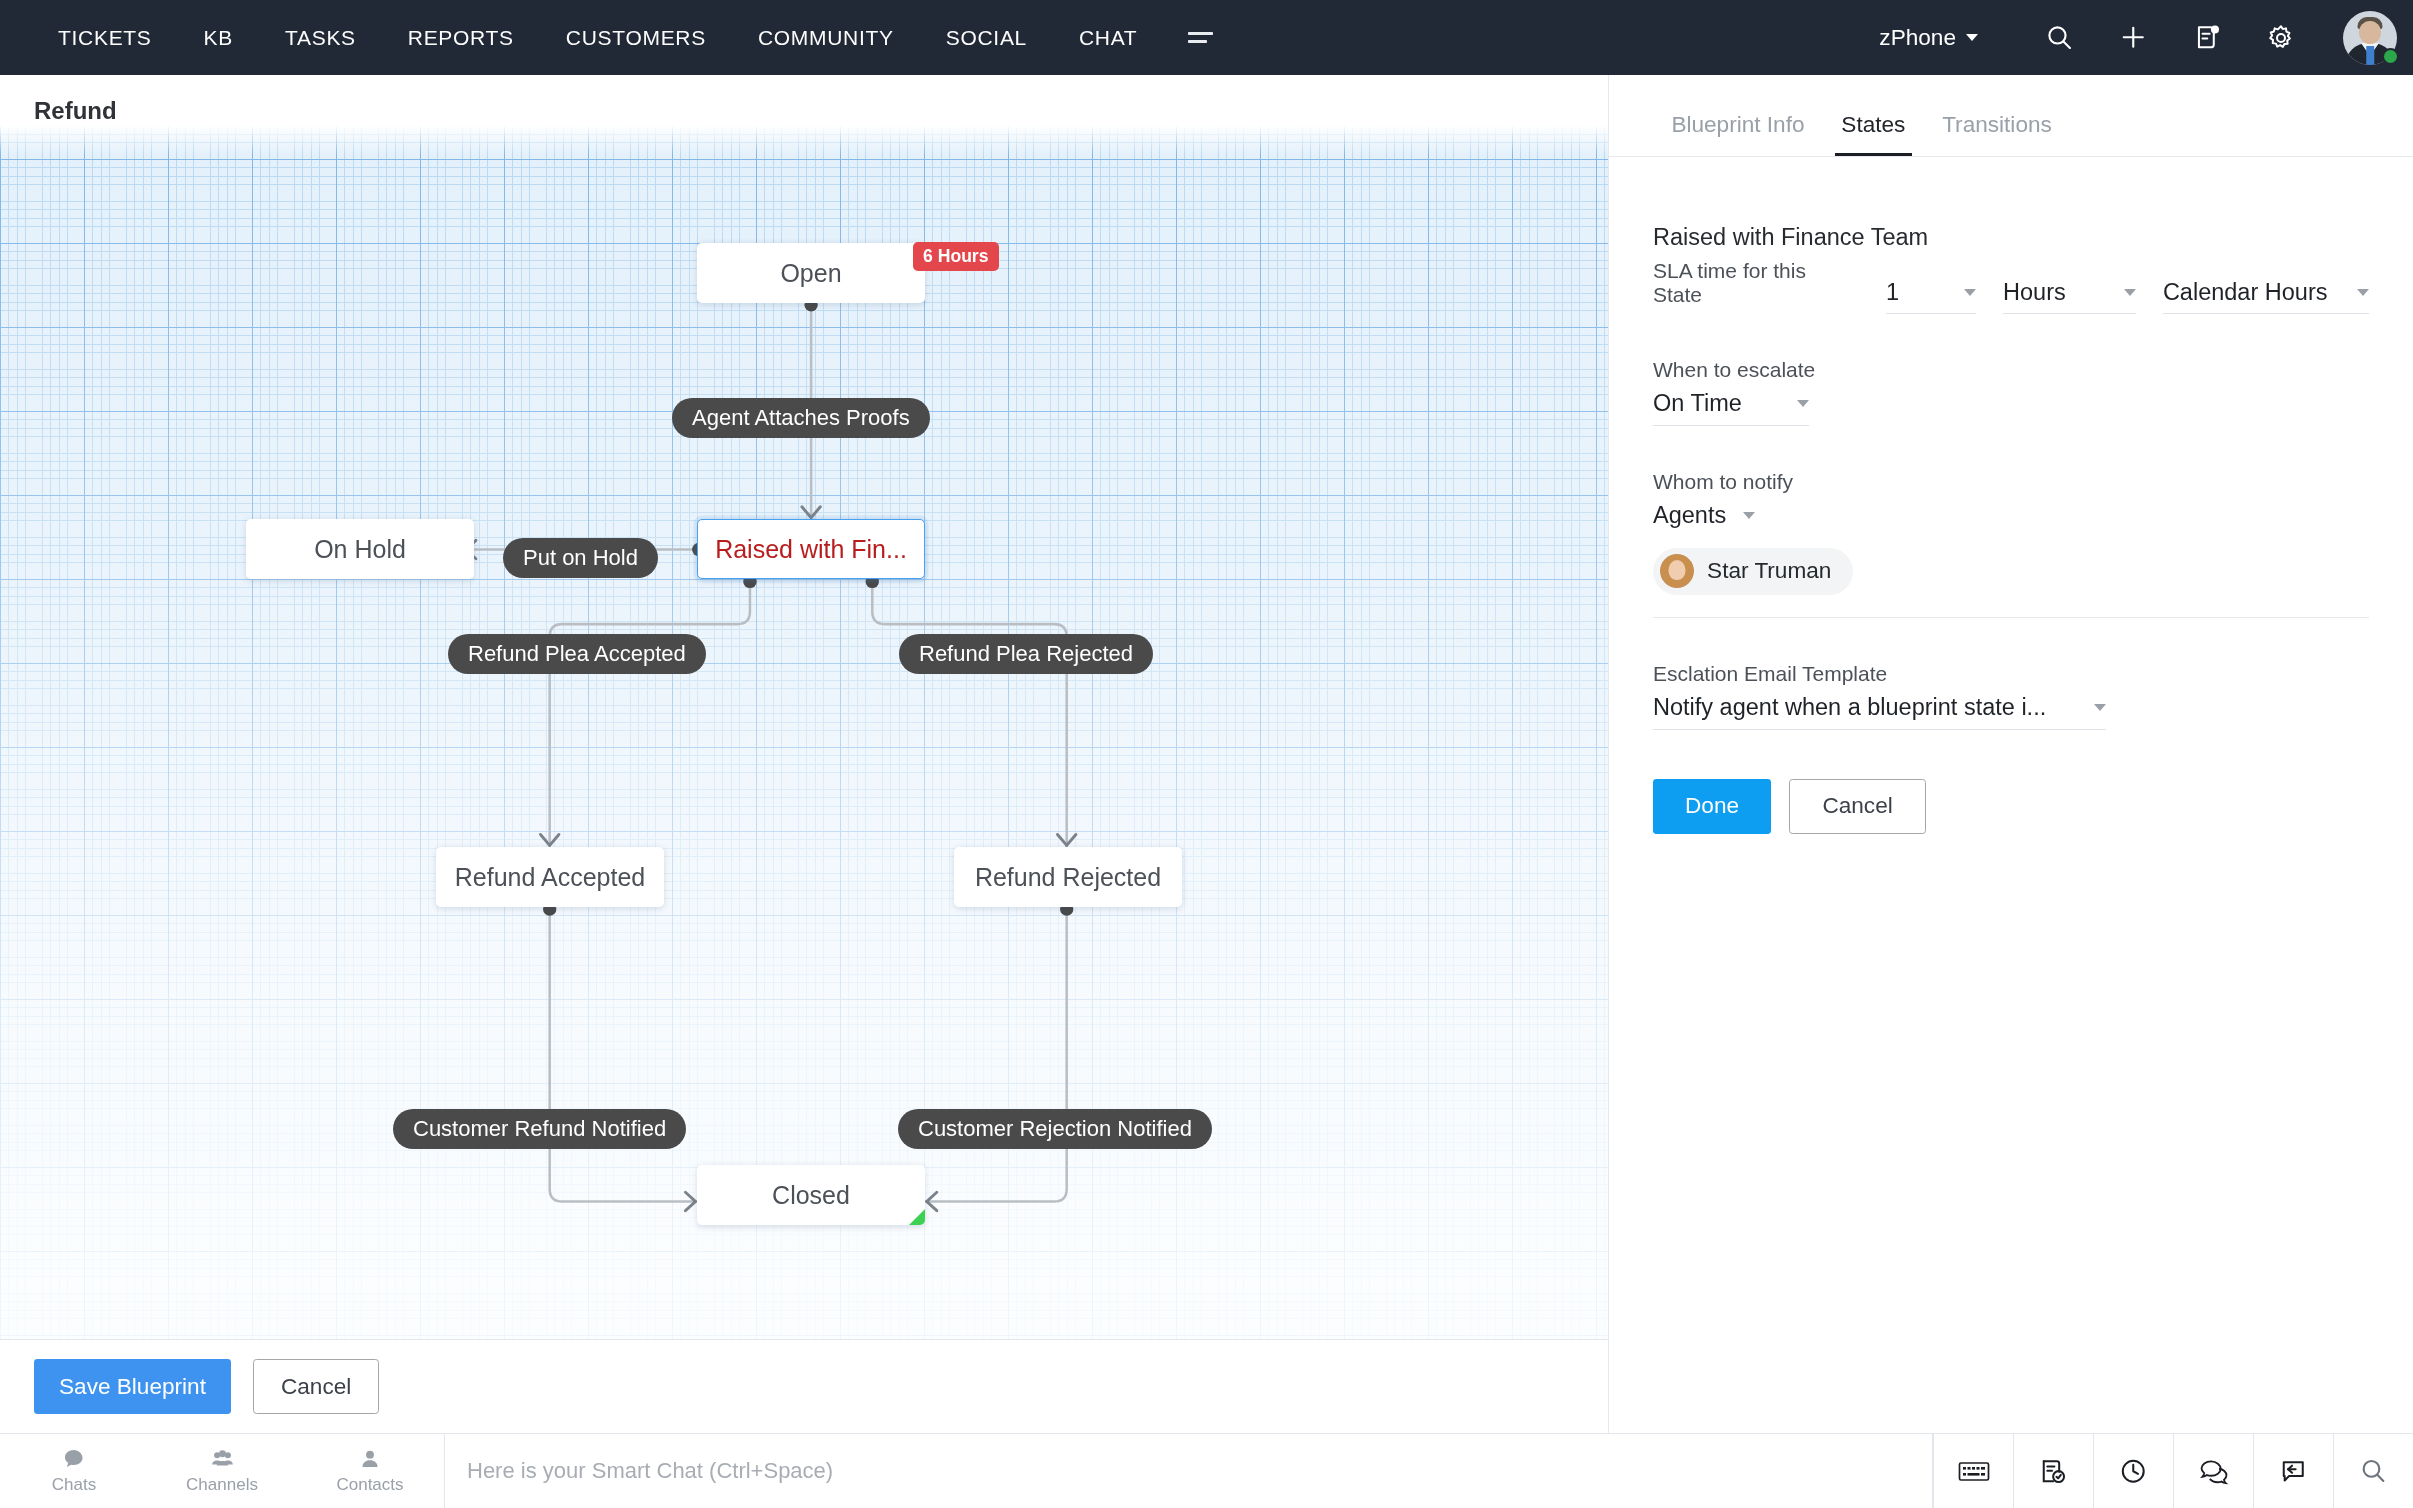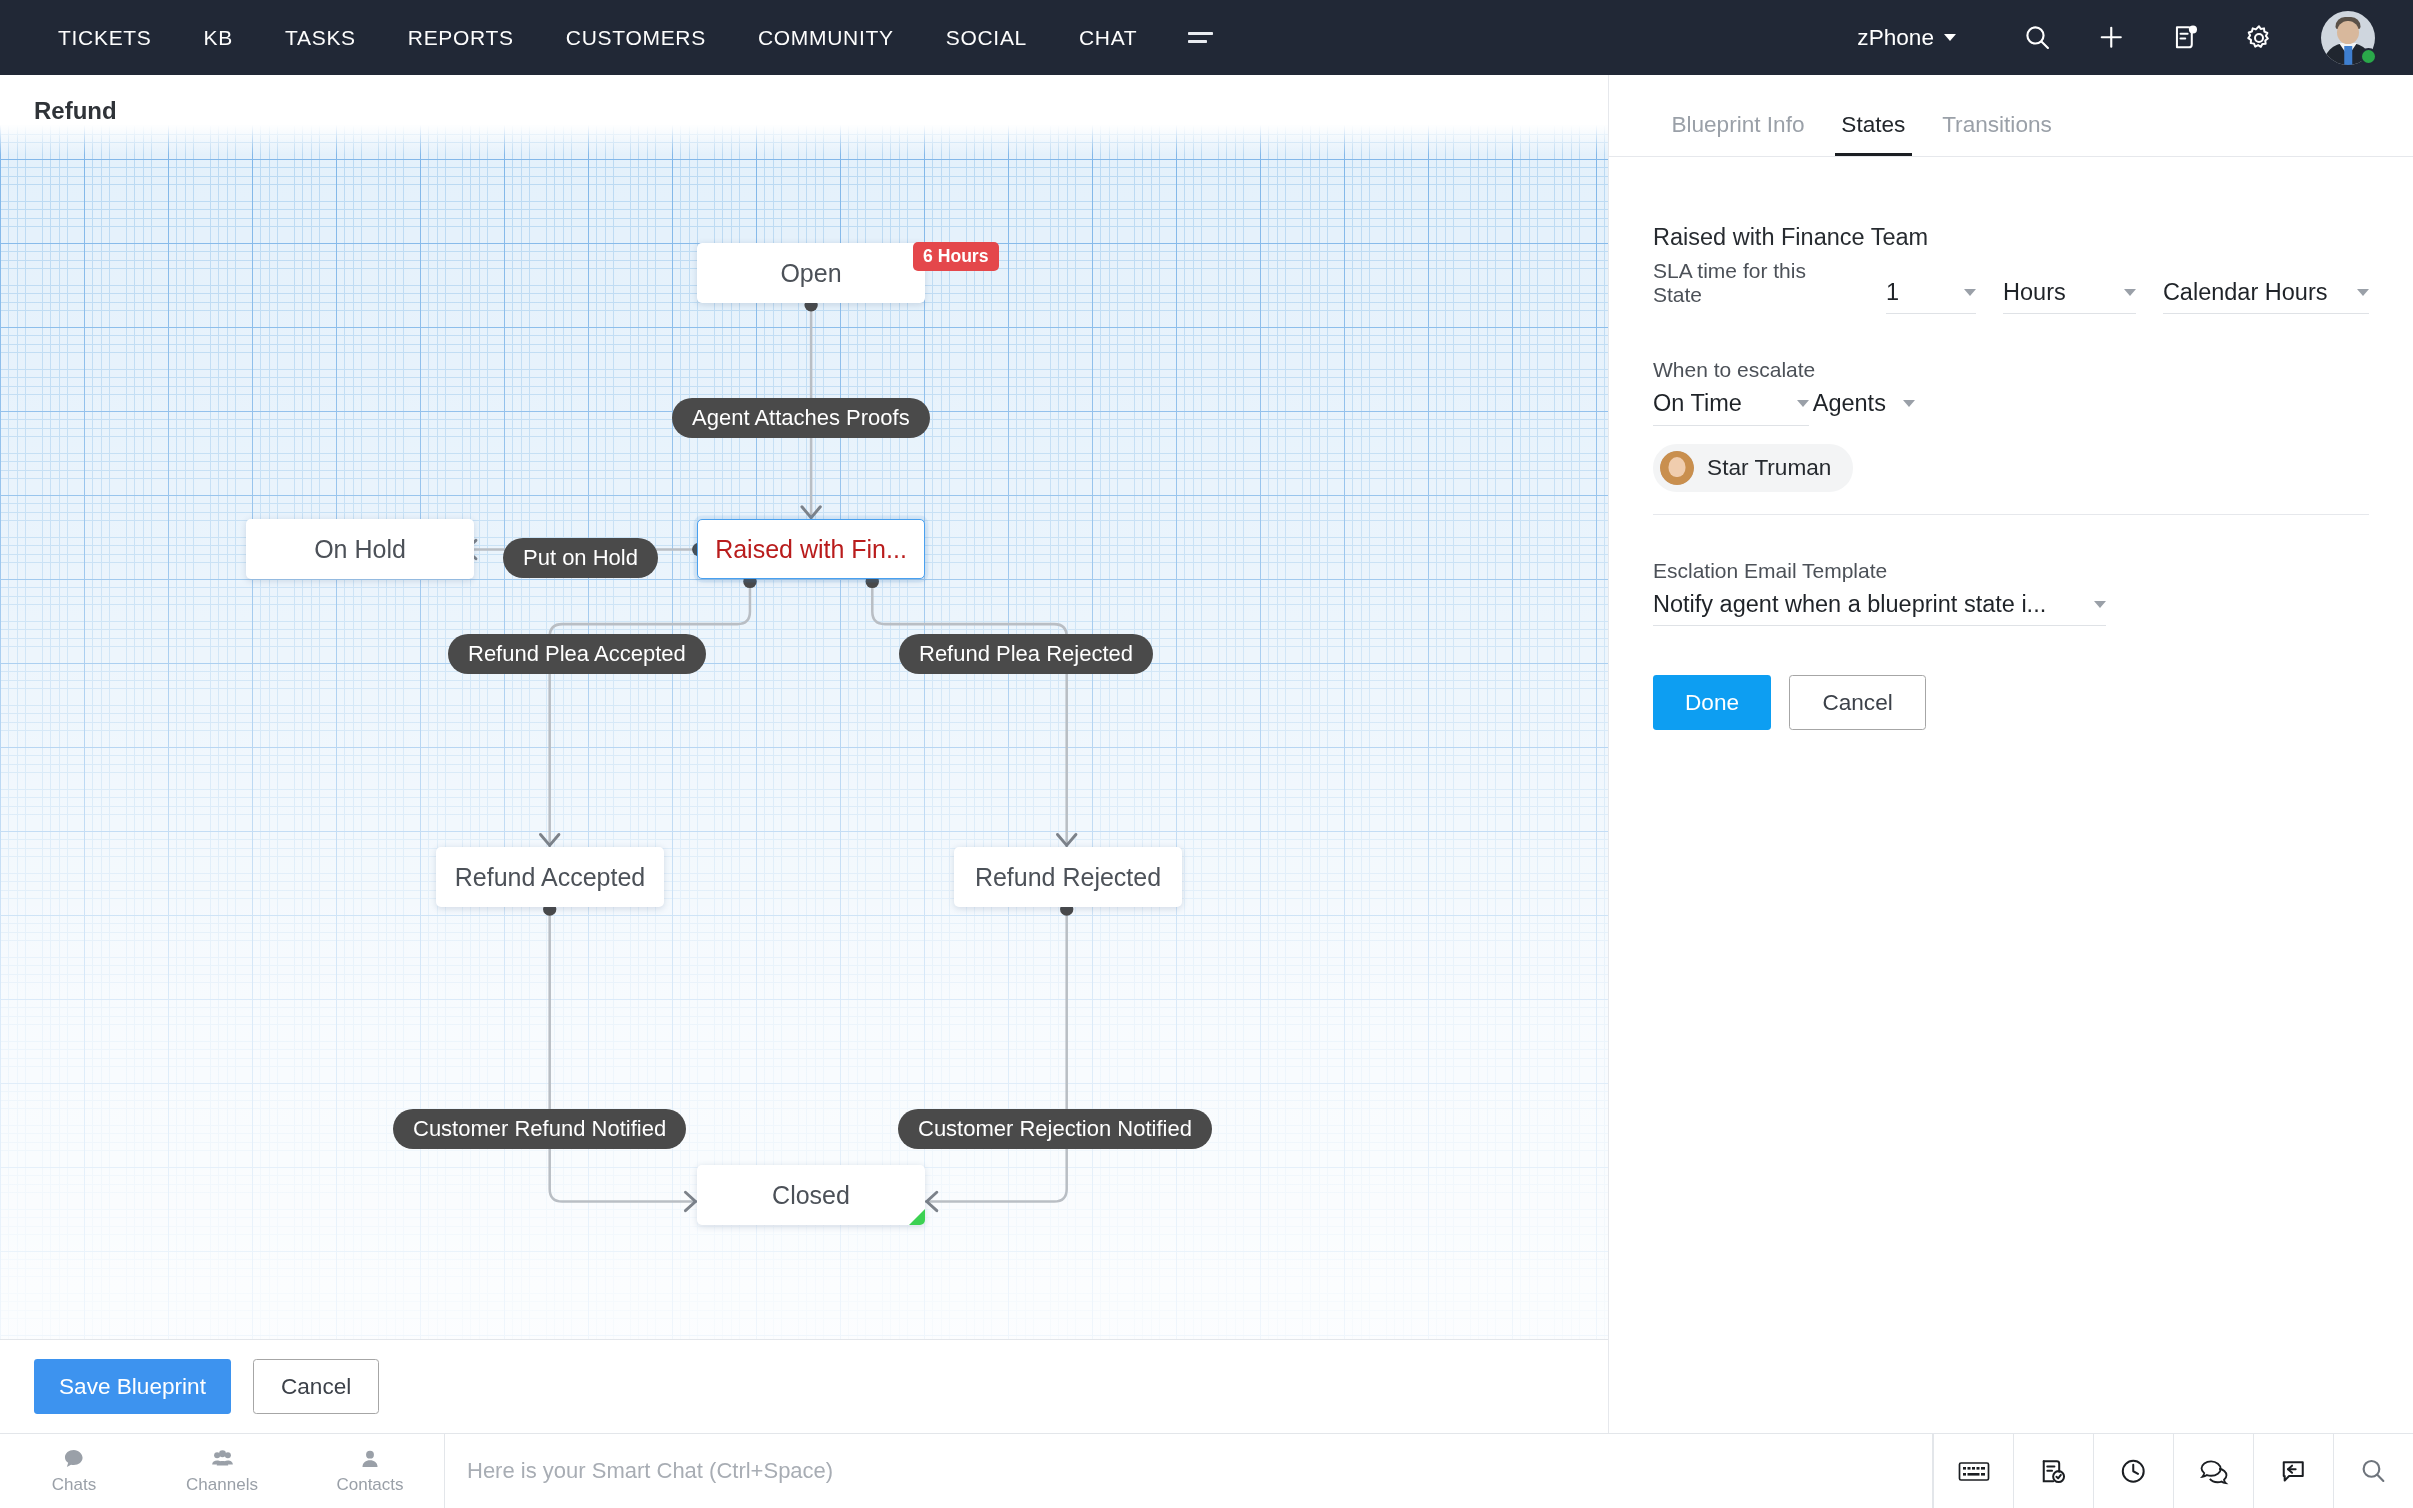--- a/index.html
+++ b/index.html
@@ -25,21 +25,21 @@
   .nav-more {
     padding: 0 25px; display: flex; flex-direction: column;
     gap: 5px; cursor: pointer;
   }
   .nav-more i { display: block; height: 3.4px; background: #e9ecf1; border-radius: 0.8px; }
   .nav-more i:nth-child(1) { width: 25px; }
   .nav-more i:nth-child(2) { width: 18.4px; }
 
   .nav-right {
     margin-left: auto; display: flex; align-items: center;
-    padding-right: 38px; gap: 0;
+    padding-right: 16px; gap: 0;
   }
   .org-select {
     color: #fff; font-size: 22.6px; display: flex; align-items: center;
     gap: 10px; margin-right: 44px; cursor: pointer;
   }
   .caret-down-w {
     width: 0; height: 0;
     border-left: 6.7px solid transparent; border-right: 6.7px solid transparent;
     border-top: 7.5px solid #ffffff;
   }
@@ -473,20 +473,21 @@
         </span>
       </div>
 
 
       <div class="field-label">When to escalate</div>
       <div class="ddl-inline ddl-underline" style="min-width:156px; justify-content:space-between;text-align:right;">
         <span class="ddl-val">On Time</span>
         <span class="caret-down"></span>
       </div>
 
+      <div class="field-label">Whom to notify</div>
       <div class="ddl-inline">
         <span class="ddl-val">Agents</span>
         <span class="caret-down"></span>
       </div>
 
       <div>
         <span class="agent-chip">
           <span class="chip-avatar">
             <span class="ca-hair"></span>
               <span class="ca-face"></span>

